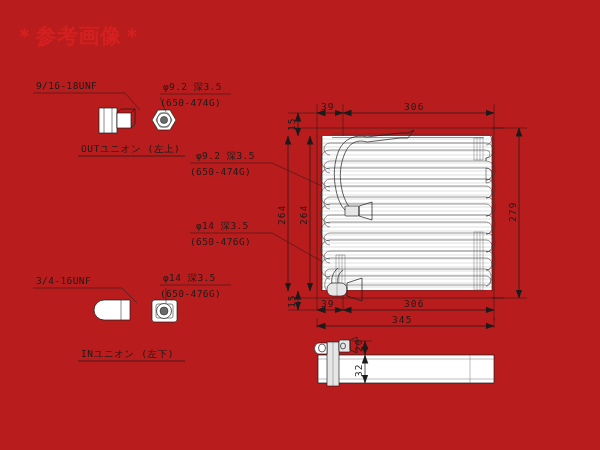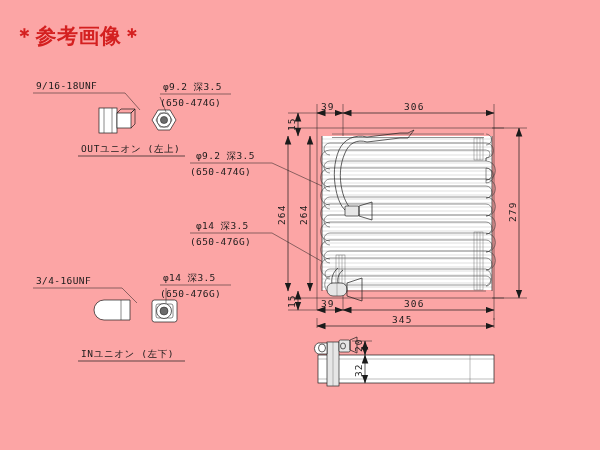--- a/index.html
+++ b/index.html
@@ -4,21 +4,21 @@
 <style>
   html, body {
     margin: 0;
     padding: 0;
     background: #ffffff;
   }
   #page {
     position: relative;
     width: 600px;
     height: 450px;
-    background: #fca5a5;
+    background: #b91c1c;
     overflow: hidden;
     font-family: "Liberation Sans", sans-serif;
   }
   #page svg {
     position: absolute;
     left: 0;
     top: 0;
   }
   .title-text {
     font-family: "DejaVu Sans", sans-serif;

